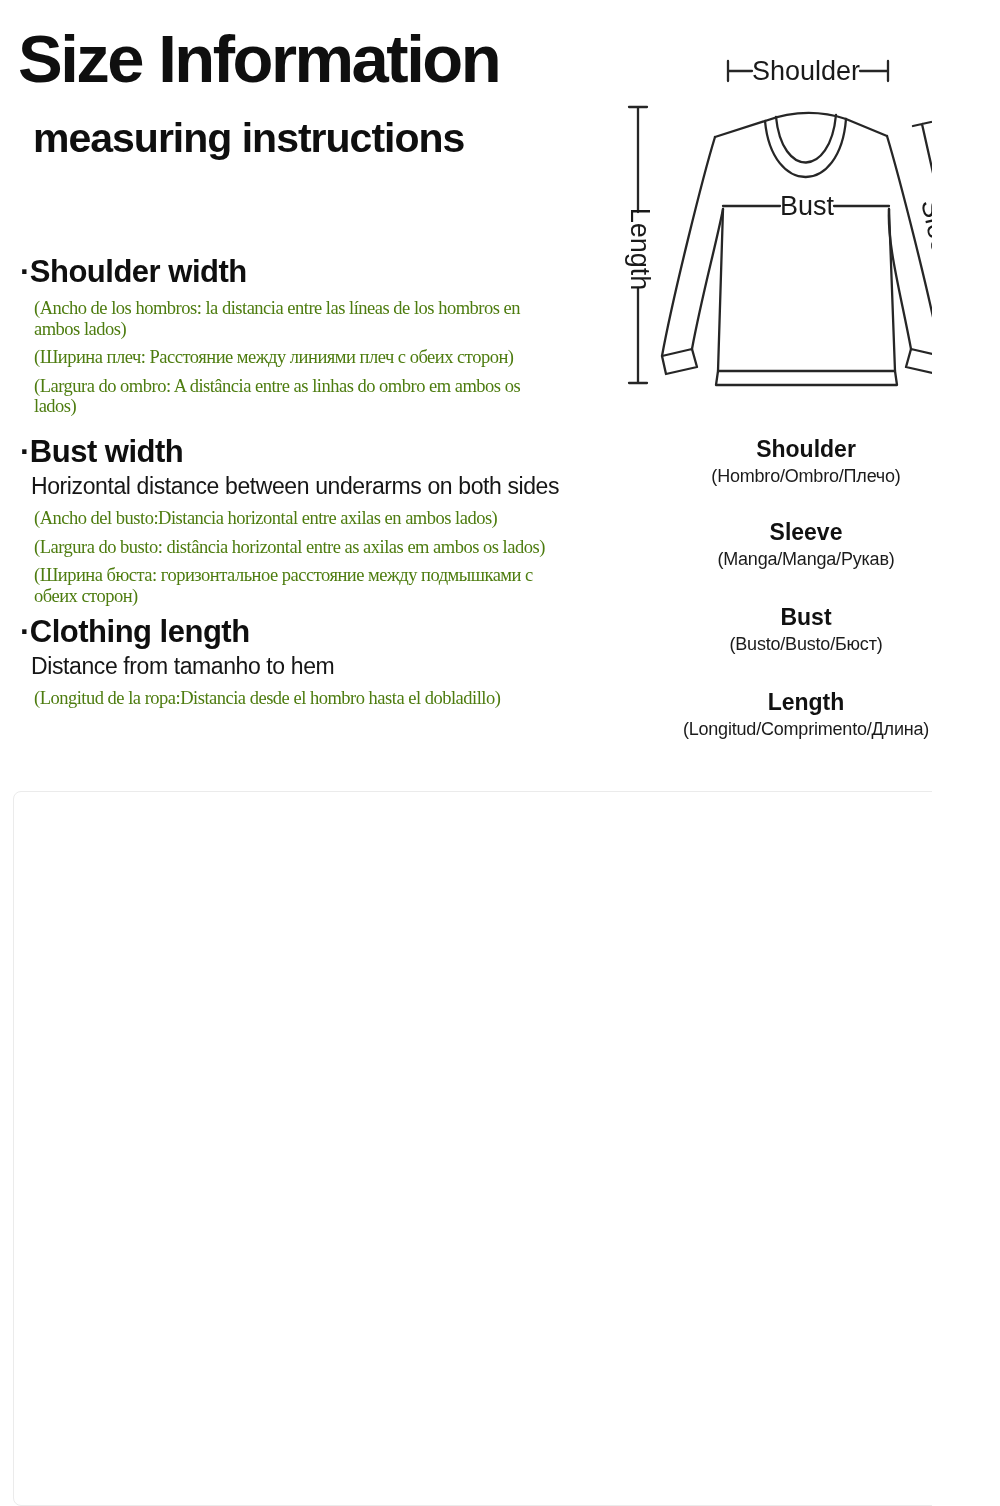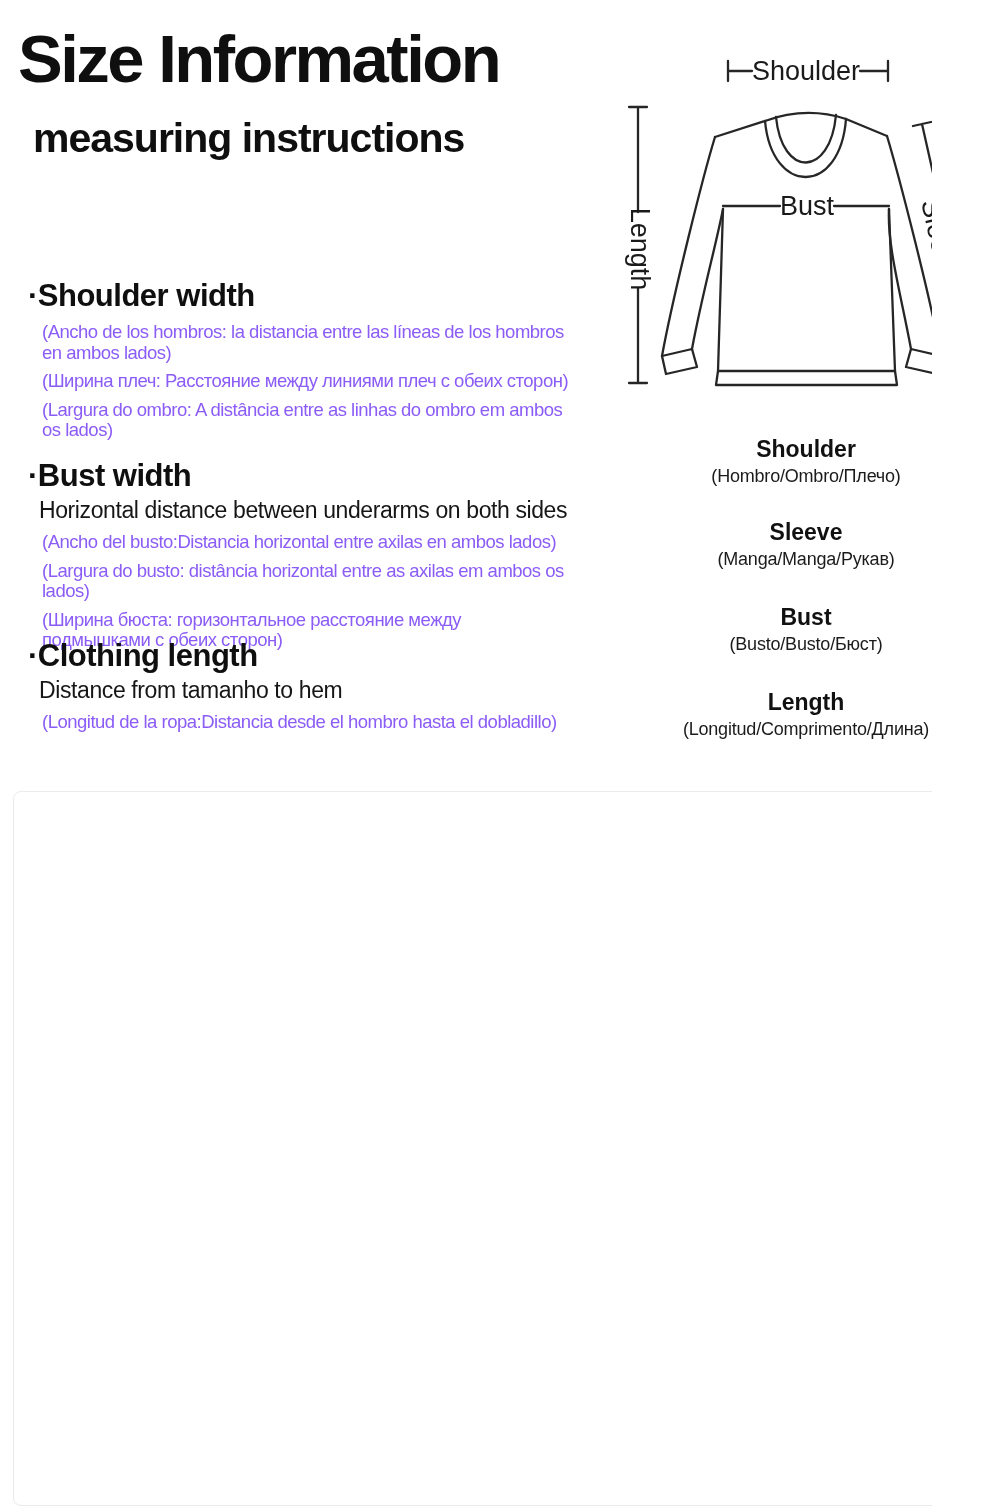--- a/index.html
+++ b/index.html
@@ -7,26 +7,26 @@
         font-family:"Liberation Sans","DejaVu Sans",sans-serif;color:#161616;}
 
   
   .page-title{position:absolute;left:18px;top:20px;margin:0;font-size:67px;font-weight:800;
               letter-spacing:-2.5px;color:#0f0f0f;white-space:nowrap;}
   .page-subtitle{position:absolute;left:21px;top:103px;margin:12px;font-size:41px;font-weight:700;
                  letter-spacing:-1px;color:#0f0f0f;white-space:nowrap;}
   .title-notes{position:absolute;left:21px;top:151px;font-size:22px;line-height:27.5px;
                letter-spacing:-0.3px;color:#1b1b1b;white-space:nowrap;}
 
-  .section{position:absolute;left:28px;width:562px;margin-top:24px;}
+  .section{position:absolute;left:20px;width:562px;}
   .section.s1{top:254px}.section.s2{top:434px}.section.s3{top:614px}
   .section-heading{margin:0;font-size:31px;font-weight:700;letter-spacing:-0.5px;color:#0f0f0f;}
   .section-desc{margin:3px 0 0 11px;font-size:23px;letter-spacing:-0.4px;color:#161616;white-space:nowrap;}
   .section-note{margin:8px 0 0 14px;font-size:18.5px;line-height:20.5px;letter-spacing:-0.5px;
-                color:#8b5cf6;max-width:528px;}
+                color:#4d7c0f;max-width:528px;font-family:Liberation Serif, serif;}
 
   
   .diagram{position:absolute;left:620px;top:30px;width:380px;height:400px;}
   .diagram text{font-family:"Liberation Sans","DejaVu Sans",sans-serif;fill:#1a1a1a;font-size:27px;}
   .diagram path{fill:none;stroke:#262626;stroke-width:2.3;stroke-linecap:round;stroke-linejoin:round;}
 
   .legend{position:absolute;left:615px;top:0;width:382px;height:760px;}
   .legend-item{position:absolute;left:0;width:100%;text-align:center;}
   .legend-item.l1{top:436px}.legend-item.l2{top:519px}.legend-item.l3{top:604px}.legend-item.l4{top:689px}
   .legend-term{font-size:23px;font-weight:700;line-height:27px;color:#111;}

